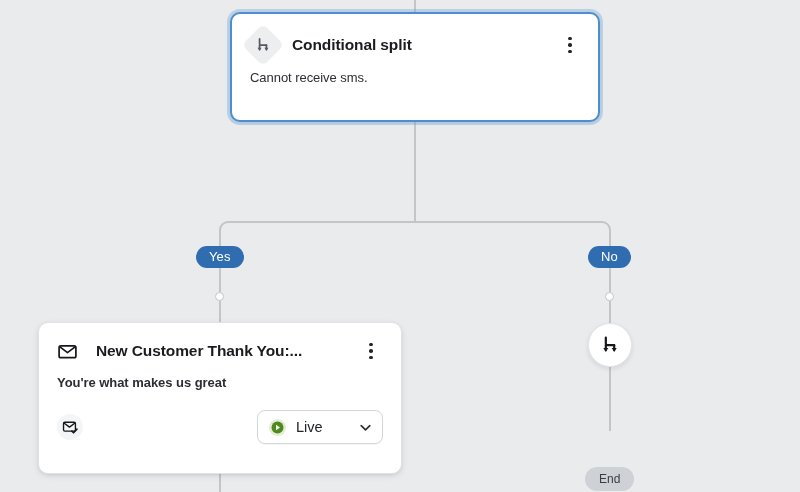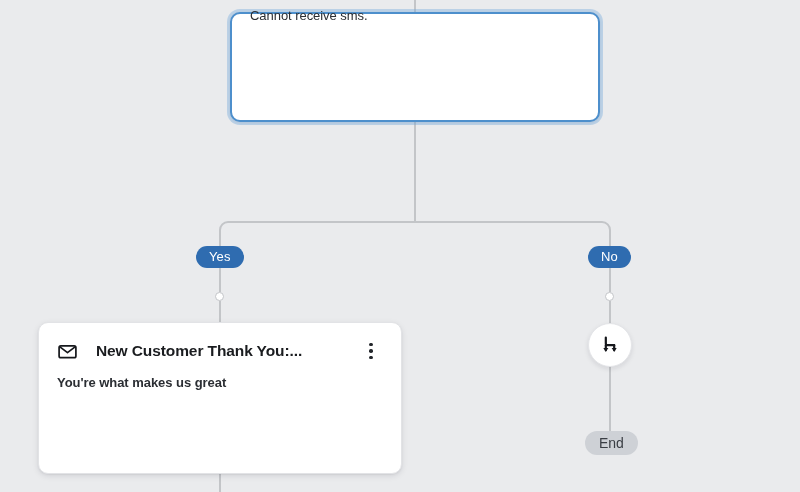--- a/index.html
+++ b/index.html
@@ -194,24 +194,25 @@
   #pill-yes { left: 196px; top: 246px; }
   #pill-no  { left: 588px; top: 246px; }
 
   .end-pill {
     position: absolute;
     height: 24px;
     padding: 0 14px;
     border-radius: 12px;
     background: #ced1d6;
     color: #3a3e44;
-    font-size: 14px;
+    font-size: 12px;
     line-height: 24px;
     text-align: center;
     box-sizing: border-box;
+    margin-top: 36px;
   }
   #pill-end { left: 585px; top: 431px; }
 
   
   .line-dot {
     position: absolute;
     width: 9px;
     height: 9px;
     border-radius: 50%;
     background: #ffffff;
@@ -259,20 +260,40 @@
     <path d="M220 301 V322" stroke="#c3c5c8" stroke-width="2"></path>
 
     <path d="M220 474 V492" stroke="#c3c5c8" stroke-width="2"></path>
 
     <path d="M610 268 V292" stroke="#c3c5c8" stroke-width="2"></path>
     <path d="M610 301 V323" stroke="#c3c5c8" stroke-width="2"></path>
     <path d="M610 367 V431" stroke="#c3c5c8" stroke-width="2"></path>
   </svg>
 
   <div id="split-card" class="node-card card-selected">
+    <div class="card-head">
+
+      <span class="diamond-badge">
+        <svg width="18" height="18" viewBox="0 0 20 20" fill="none">
+          <path d="M6.2 3.2 V8.6 a1.6 1.6 0 0 0 1.6 1.6 H13.8" stroke="#55585d" stroke-width="1.9" stroke-linecap="round" stroke-linejoin="round"></path>
+          <path d="M6.2 10.2 V15.2" stroke="#55585d" stroke-width="1.9" stroke-linecap="round"></path>
+          <path d="M13.8 10.2 V15.2" stroke="#55585d" stroke-width="1.9" stroke-linecap="round"></path>
+          <path d="M3.9 13.0 L6.2 16.2 L8.5 13.0 Z" fill="#55585d"></path>
+          <path d="M11.5 13.0 L13.8 16.2 L16.1 13.0 Z" fill="#55585d"></path>
+        </svg>
+      </span>
+
+      <span class="card-title">Conditional split</span>
+
+      <span class="kebab">
+        <i></i>
+          <i></i>
+          <i></i>
+      </span>
+    </div>
 
     <div class="card-body-text">Cannot receive sms.</div>
   </div>
 
   <div id="pill-yes" class="branch-pill">Yes</div>
   <div id="pill-no" class="branch-pill">No</div>
 
   <div id="dot-yes" class="line-dot"></div>
   <div id="dot-no" class="line-dot"></div>
 
@@ -290,20 +311,46 @@
 
       <span class="kebab">
         <i></i>
           <i></i>
           <i></i>
       </span>
     </div>
 
     <div class="card-body-text">You're what makes us great</div>
 
+    <div class="card-foot">
+
+      <span class="mini-icon-btn">
+        <svg width="17" height="17" viewBox="0 0 20 20" fill="none">
+          <rect x="1.8" y="3.8" width="14" height="10.4" rx="1.5" stroke="#16181c" stroke-width="1.6"></rect>
+          <path d="M2.7 4.9 L8.8 9.6 L14.9 4.9" stroke="#16181c" stroke-width="1.6" stroke-linecap="round" stroke-linejoin="round"></path>
+          <path d="M11.6 14.2 L13.6 16.2 L17.6 11.9" stroke="#16181c" stroke-width="1.9" stroke-linecap="round" stroke-linejoin="round"></path>
+        </svg>
+      </span>
+
+      <span class="status-select">
+        <span style="display:flex;align-items:center;flex:0 0 auto;">
+          <svg width="19" height="19" viewBox="0 0 20 20" fill="none">
+            <circle cx="10" cy="10" r="9" fill="#e3edd3"></circle>
+            <circle cx="10" cy="10" r="6.3" fill="#4e8a20"></circle>
+            <path d="M8.5 7.2 L12.6 10 L8.5 12.8 Z" fill="#ffffff"></path>
+          </svg>
+        </span>
+        <span class="status-label">Live</span>
+        <span style="display:flex;align-items:center;flex:0 0 auto;">
+          <svg width="15" height="15" viewBox="0 0 16 16" fill="none">
+            <path d="M3.4 6 L8 10.6 L12.6 6" stroke="#2a2d32" stroke-width="1.7" stroke-linecap="round" stroke-linejoin="round"></path>
+          </svg>
+        </span>
+      </span>
+    </div>
   </div>
 
   <div id="round-split-node">
     <span style="display:flex;align-items:center;justify-content:center;">
       <svg width="22" height="22" viewBox="0 0 20 20" fill="none">
         <path d="M6.2 3.2 V8.6 a1.6 1.6 0 0 0 1.6 1.6 H13.8" stroke="#16181c" stroke-width="2" stroke-linecap="round" stroke-linejoin="round"></path>
         <path d="M6.2 10.2 V14.8" stroke="#16181c" stroke-width="2" stroke-linecap="round"></path>
         <path d="M13.8 10.2 V14.8" stroke="#16181c" stroke-width="2" stroke-linecap="round"></path>
         <path d="M3.9 12.8 L6.2 16.2 L8.5 12.8 Z" fill="#16181c"></path>
         <path d="M11.5 12.8 L13.8 16.2 L16.1 12.8 Z" fill="#16181c"></path>

